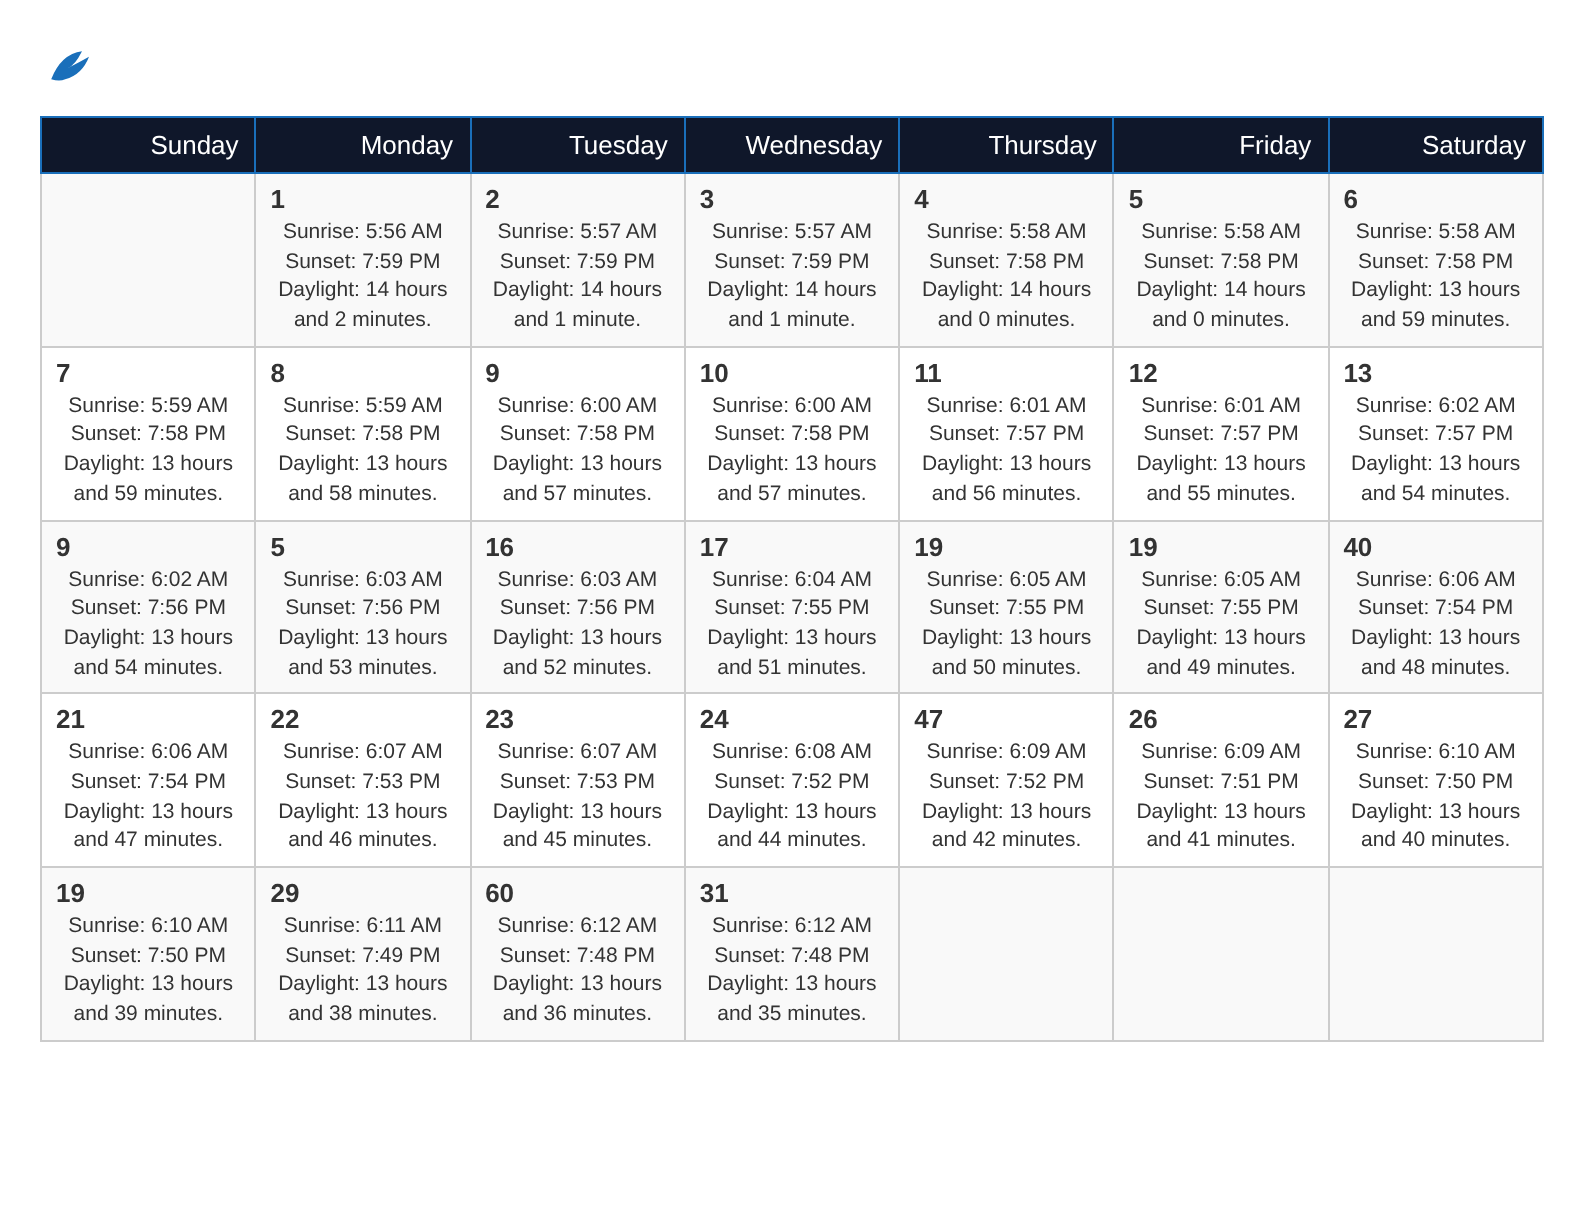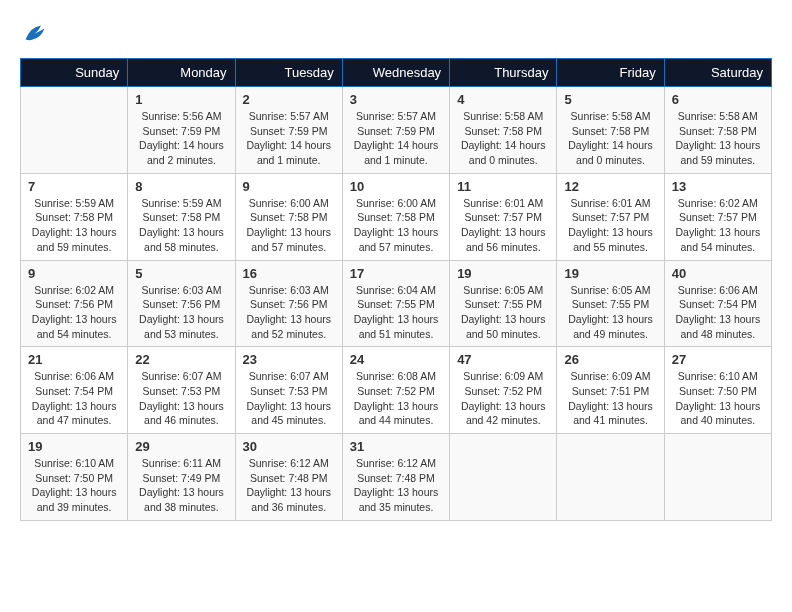--- a/index.html
+++ b/index.html
@@ -229,21 +229,21 @@
       <tr>
         <td>
           <span class="day-number">19</span>
           <div class="day-info">Sunrise: 6:10 AM<br>Sunset: 7:50 PM<br>Daylight: 13 hours<br>and 39 minutes.</div>
         </td>
         <td>
           <span class="day-number">29</span>
           <div class="day-info">Sunrise: 6:11 AM<br>Sunset: 7:49 PM<br>Daylight: 13 hours<br>and 38 minutes.</div>
         </td>
         <td>
-          <span class="day-number">30</span>
+          <span class="day-number">60</span>
           <div class="day-info">Sunrise: 6:12 AM<br>Sunset: 7:48 PM<br>Daylight: 13 hours<br>and 36 minutes.</div>
         </td>
         <td>
           <span class="day-number">31</span>
           <div class="day-info">Sunrise: 6:12 AM<br>Sunset: 7:48 PM<br>Daylight: 13 hours<br>and 35 minutes.</div>
         </td>
         <td></td>
         <td></td>
         <td></td>
       </tr>

